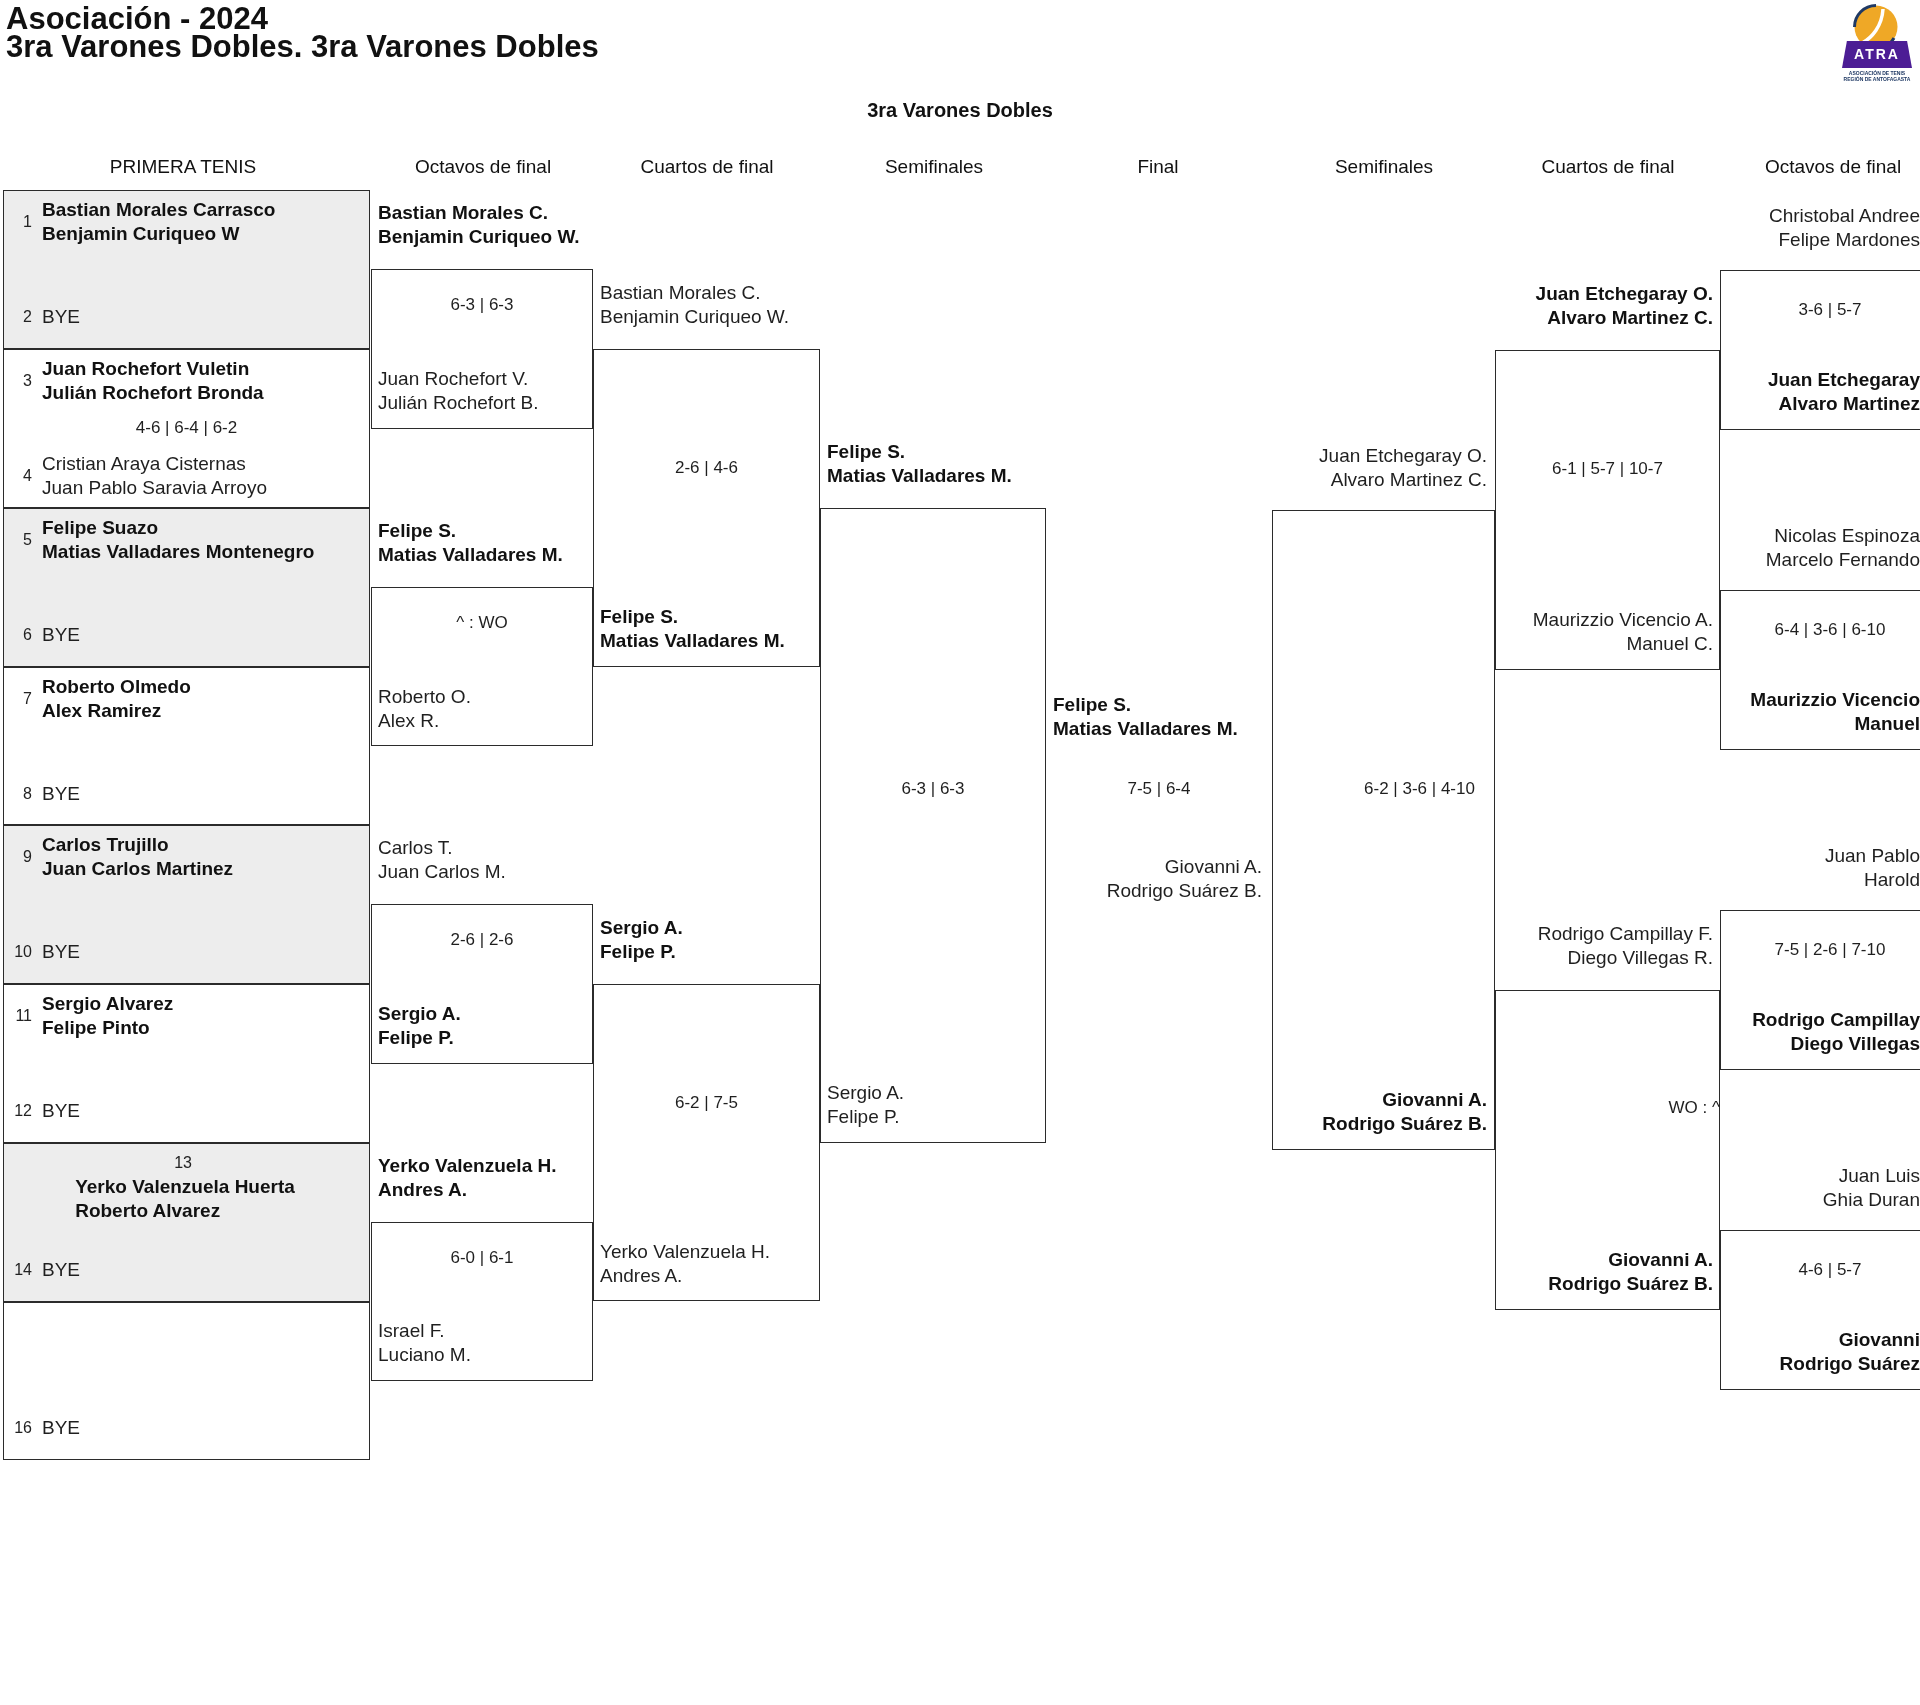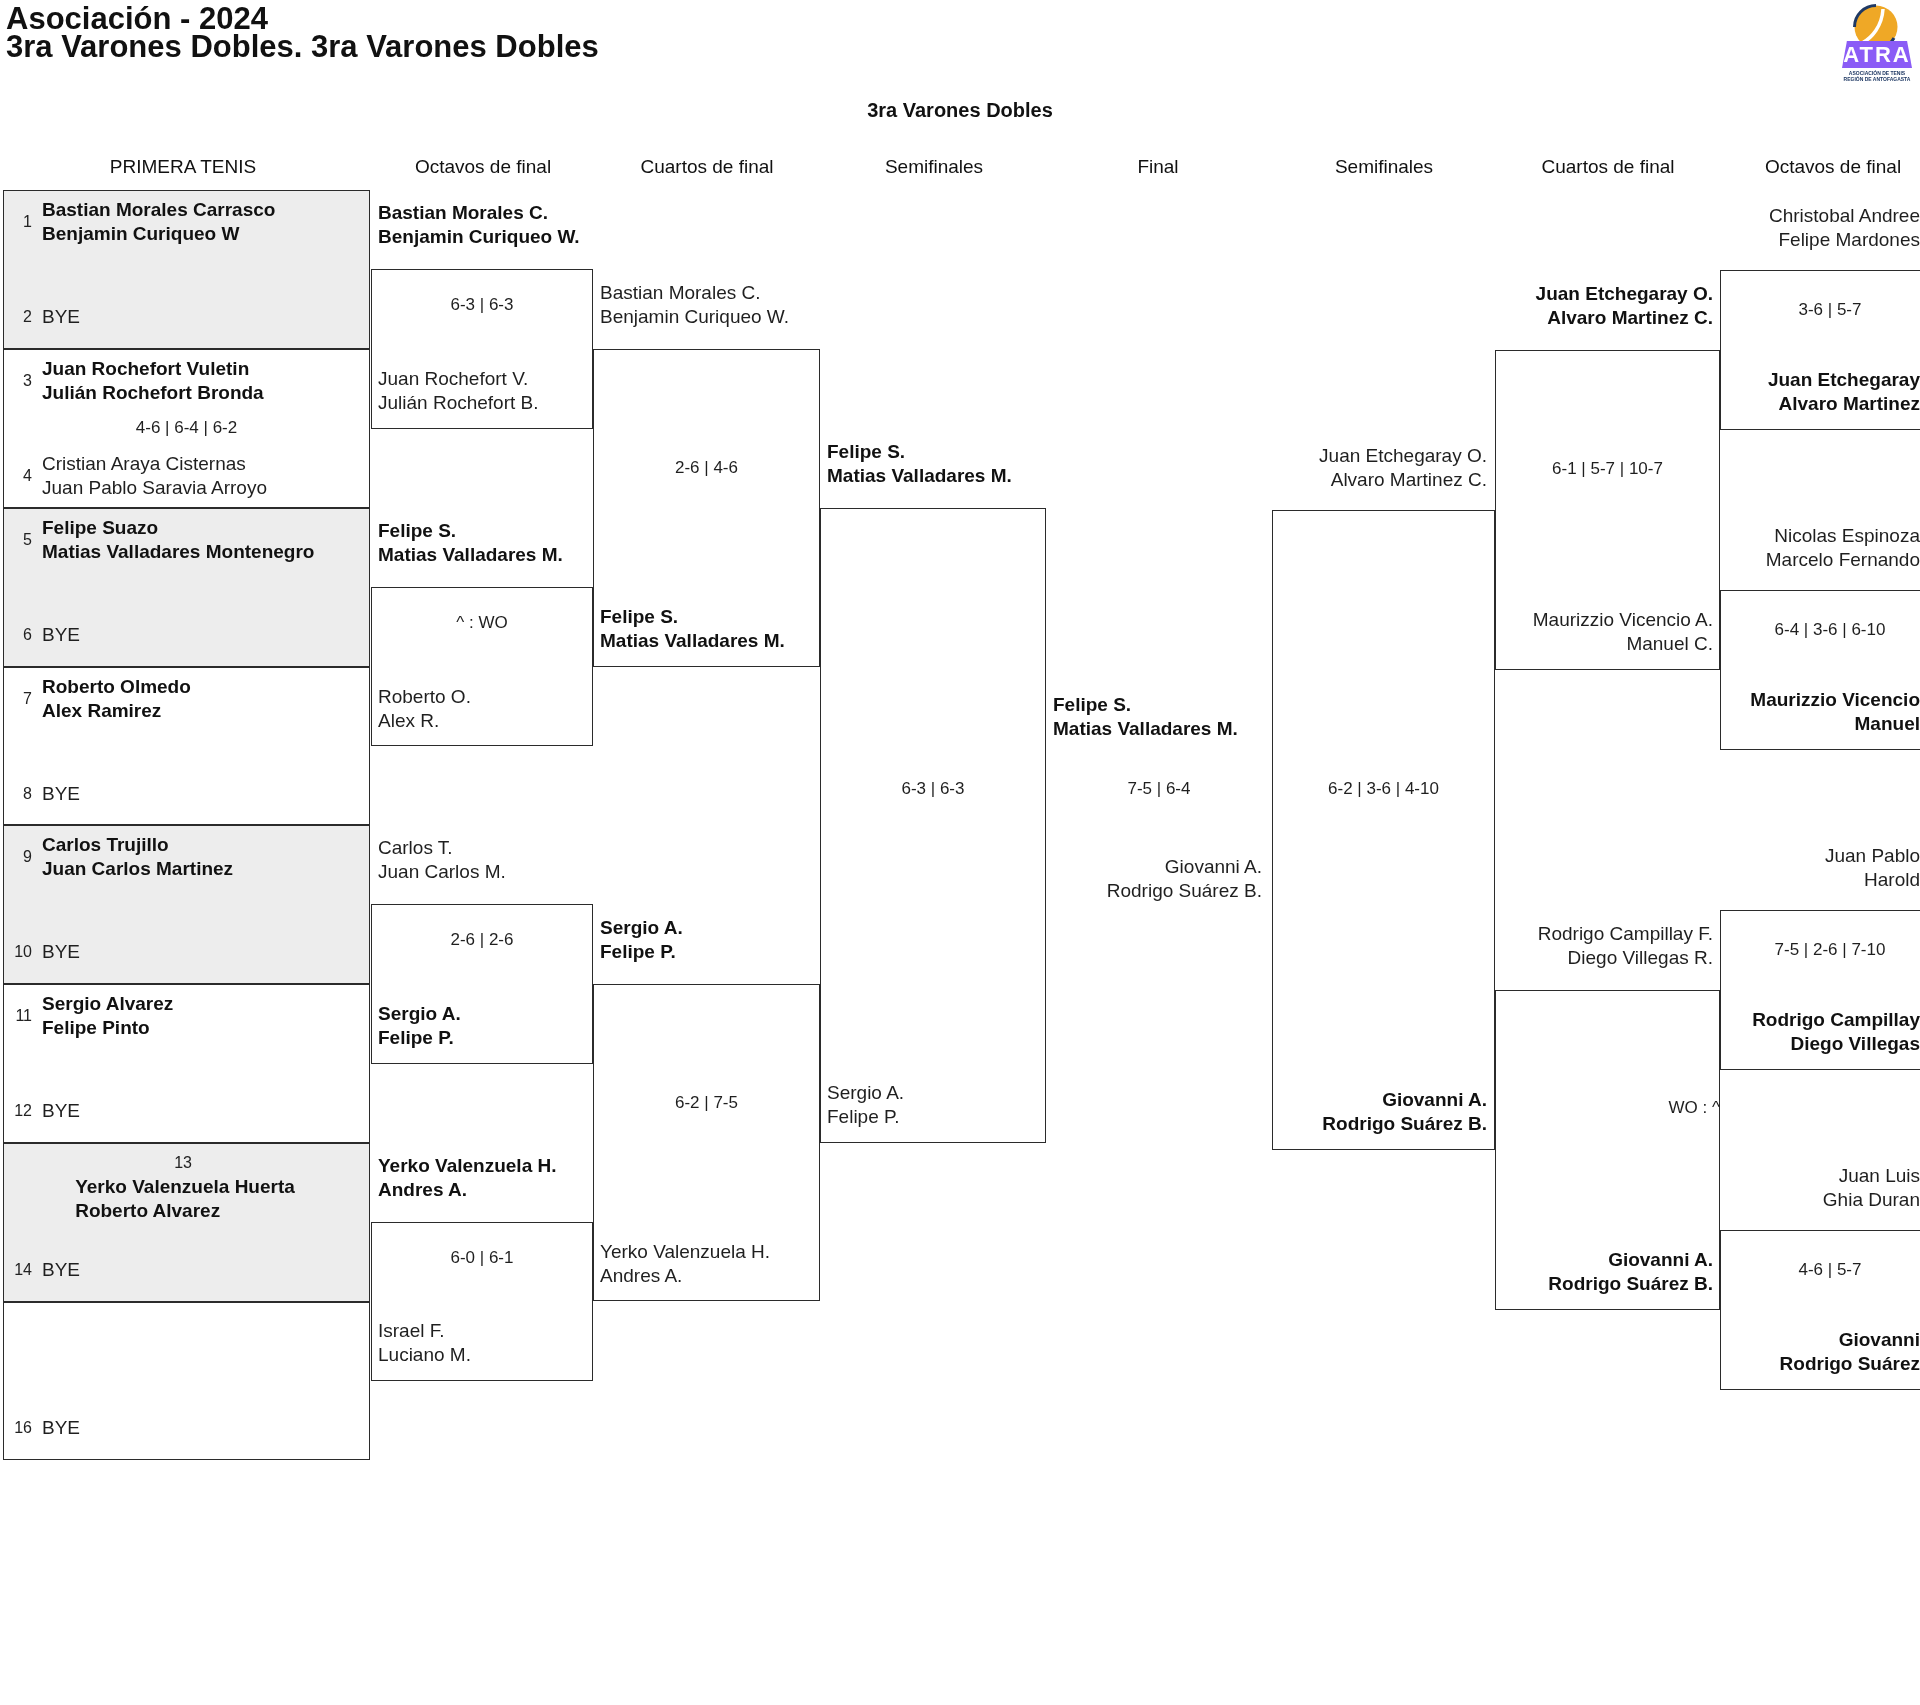--- a/index.html
+++ b/index.html
@@ -15,22 +15,22 @@
   .t{position:absolute;font-size:19px;line-height:24px;color:#1f1f1f;}
   .b{font-weight:bold;color:#111;}
   .ra{text-align:right;}
   .s{position:absolute;font-size:17px;line-height:20px;text-align:center;color:#1f1f1f;}
   .fx{display:flex;align-items:center;}
   .n{width:24px;text-align:right;margin-right:10px;font-size:16px;color:#222;flex:none;}
   .nm{display:block;}
   
   #logo{position:absolute;left:1842px;top:4px;width:70px;height:84px;}
   #logo .ball{position:absolute;left:11px;top:0;width:46px;height:46px;}
-  #logo .banner{position:absolute;left:0;top:37px;width:70px;height:27px;background:#8b5cf6;
-    clip-path:polygon(7% 0,93% 0,100% 100%,0 100%);color:#fff;font-weight:bold;font-size:22px;
+  #logo .banner{position:absolute;left:0;top:37px;width:70px;height:27px;background:#4c1d95;
+    clip-path:polygon(7% 0,93% 0,100% 100%,0 100%);color:#fff;font-weight:bold;font-size:14px;
     letter-spacing:2px;text-align:center;line-height:27px;}
   #logo .sub{position:absolute;left:0;top:66px;width:70px;text-align:center;color:#1f3964;
     font-weight:bold;font-size:5px;line-height:6px;}
 </style>
 </head>
 <body>
 
 <div id="page">
 
   <div style="position:absolute;left:6px;top:5px;">
@@ -181,21 +181,21 @@
 
   <div class="t b" style="left:827px;top:440px;width:215px;"><span>Felipe S.</span><br><span>Matias Valladares M.</span></div>
   <div class="s" style="left:820px;top:779px;width:226px;">6-3 | 6-3</div>
   <div class="t" style="left:827px;top:1081px;width:215px;"><span>Sergio A.</span><br><span>Felipe P.</span></div>
 
   <div class="t b" style="left:1053px;top:693px;width:212px;"><span>Felipe S.</span><br><span>Matias Valladares M.</span></div>
   <div class="s" style="left:1046px;top:779px;width:226px;">7-5 | 6-4</div>
   <div class="t ra" style="left:1046px;top:855px;width:216px;"><span>Giovanni A.</span><br><span>Rodrigo Suárez B.</span></div>
 
   <div class="t ra" style="left:1277px;top:444px;width:210px;"><span>Juan Etchegaray O.</span><br><span>Alvaro Martinez C.</span></div>
-  <div class="s" style="left:1272px;top:779px;width:223px;">6-2 | 3-6 | 4-10</div>
+  <div class="s" style="left:1272px;top:779px;width:223px;padding-left:36px;">6-2 | 3-6 | 4-10</div>
   <div class="t ra b" style="left:1277px;top:1088px;width:210px;"><span>Giovanni A.</span><br><span>Rodrigo Suárez B.</span></div>
 
   <div class="t ra b" style="left:1503px;top:282px;width:210px;"><span>Juan Etchegaray O.</span><br><span>Alvaro Martinez C.</span></div>
   <div class="s" style="left:1495px;top:459px;width:225px;">6-1 | 5-7 | 10-7</div>
   <div class="t ra" style="left:1503px;top:608px;width:210px;"><span>Maurizzio Vicencio A.</span><br><span>Manuel C.</span></div>
 
   <div class="t ra" style="left:1503px;top:922px;width:210px;"><span>Rodrigo Campillay F.</span><br><span>Diego Villegas R.</span></div>
   <div class="s" style="left:1495px;top:1098px;width:225px;text-align:right;">WO : ^</div>
   <div class="t ra b" style="left:1503px;top:1248px;width:210px;"><span>Giovanni A.</span><br><span>Rodrigo Suárez B.</span></div>
 

